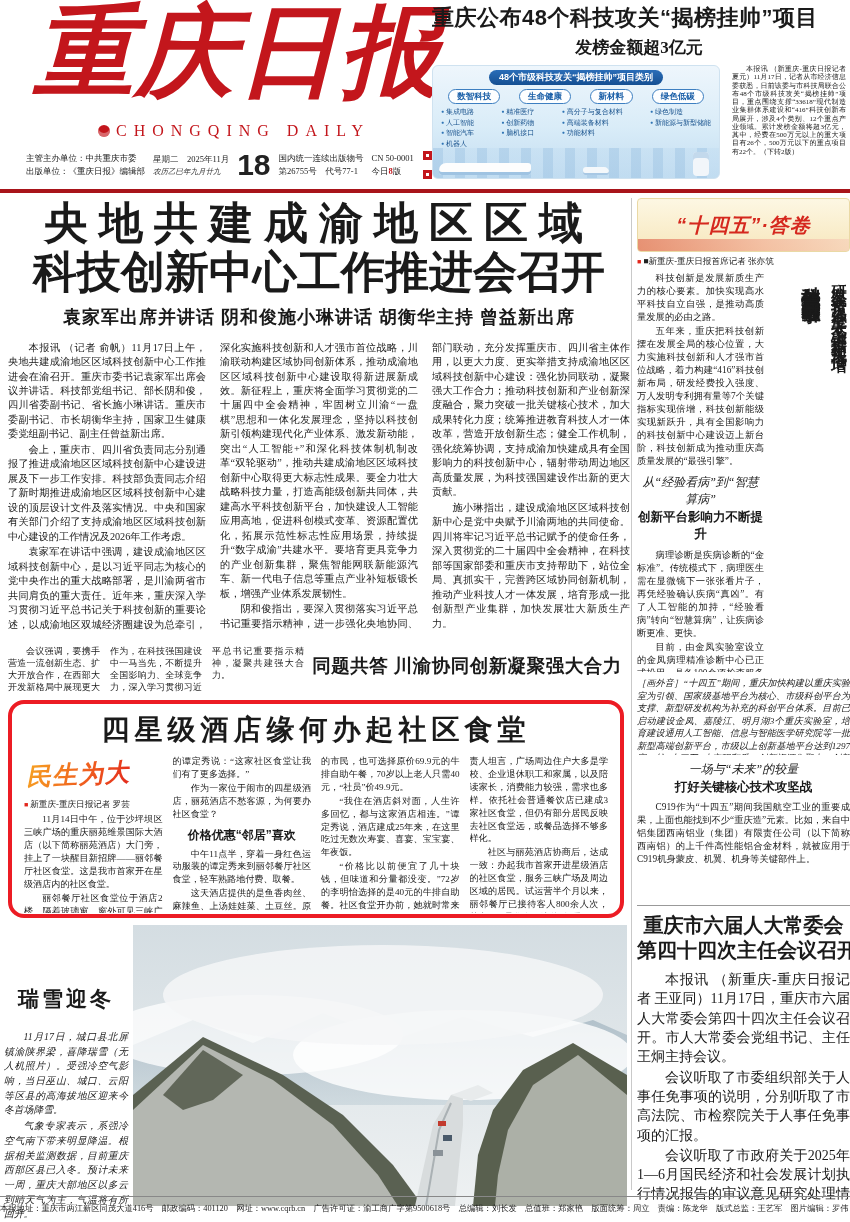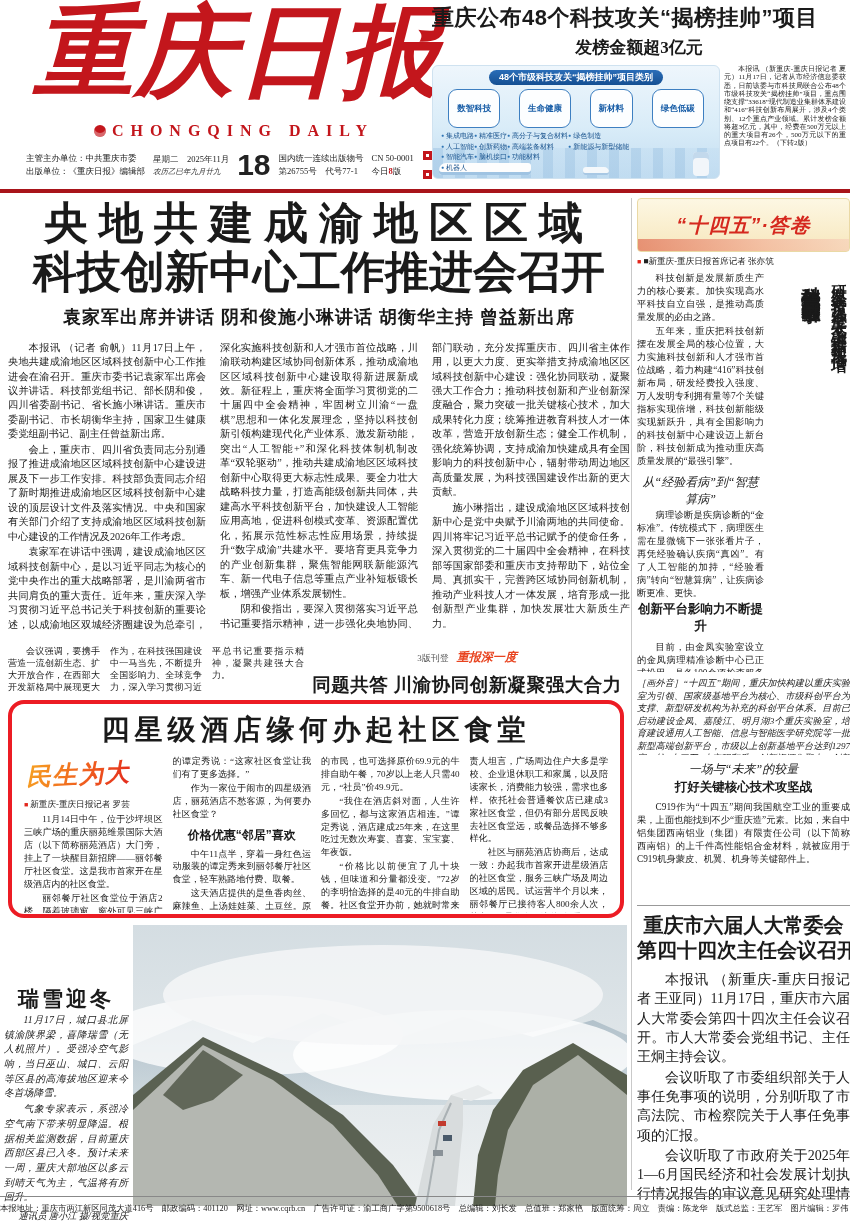--- a/index.html
+++ b/index.html
@@ -9,21 +9,21 @@
     font-family:"Liberation Serif","DejaVu Serif",serif; color:#1a1a1a;
   }
   .p { margin:0 0 1px 0; text-indent:2em; text-align:justify; }
 
   
   #masthead { position:absolute; left:0; top:0; width:430px; height:190px; }
   .brand { position:absolute; left:34px; top:-6px; width:400px; text-align:center;
     font-size:100px; font-weight:900; font-style:italic; color:#c3161c; line-height:1.18;
     letter-spacing:2px; white-space:nowrap; }
   .brand-en { position:absolute; left:34px; top:122px; width:400px; text-align:center;
-    color:#c3161c; font-weight:bold; font-size:16px; letter-spacing:7px; white-space:nowrap; }
+    color:#c3161c; font-weight:normal; font-size:16px; letter-spacing:7px; white-space:nowrap; }
   .globe { display:inline-block; width:12px; height:12px; border-radius:50%;
     background:#c3161c; position:relative; top:1px; margin-right:6px;
     box-shadow:inset 0 -4px 0 rgba(255,255,255,.35); }
   .pubinfo { position:absolute; left:26px; top:150px; width:392px; display:flex;
     align-items:center; gap:8px; font-size:8.5px; line-height:1.5; color:#222; }
   .pubinfo .cell { white-space:nowrap; }
   .pubinfo .kai { font-style:italic; font-size:7.5px; color:#333; }
   .bigday { font-size:30px; font-weight:900; line-height:1; font-family:"Liberation Sans",sans-serif; }
   .red8 { color:#c3161c; font-weight:bold; }
   .qr { width:30px; height:30px; flex:0 0 auto; }
@@ -34,34 +34,34 @@
     font-family:"Liberation Sans",sans-serif; }
   #topstory .sub { text-align:center; font-size:17px; font-weight:bold; margin-top:3px; }
   .ts-row { display:flex; margin-top:6px; }
   .infobox { width:288px; height:114px; position:relative; border-radius:6px; overflow:hidden;
     background:linear-gradient(180deg,#eef6fc 0%,#d9ecf8 55%,#c2ddf1 100%); border:1px solid #cfe2f0; }
   .ib-title { margin:4px auto 0; width:max-content; max-width:270px; padding:1px 10px;
     background:linear-gradient(180deg,#2a6db8,#154f92); color:#fff; font-size:9px; font-weight:bold;
     border-radius:9px; font-family:"Liberation Sans",sans-serif; white-space:nowrap; }
   .ib-cats { display:flex; justify-content:space-around; margin:4px 6px 0; }
   .ib-cat { border:1px solid #3d7fc1; border-radius:9px; background:rgba(255,255,255,.9);
-    color:#1a5fa8; font-weight:bold; font-size:8.5px; padding:12px 8px; line-height:1.5;
+    color:#1a5fa8; font-weight:bold; font-size:8.5px; padding:0 8px; line-height:1.5;
     font-family:"Liberation Sans",sans-serif; white-space:nowrap; }
-  .ib-lists { display:flex; margin:3px 8px 0; position:relative; z-index:2; }
+  .ib-lists { display:flex; justify-content:space-between; margin:3px 8px 0; position:relative; z-index:2; }
   .ib-lists ul { list-style:none; font-size:7px; color:#17518c; line-height:1.55; }
   .ib-lists li::before { content:"●"; font-size:5px; color:#2e74b5; margin-right:2px; vertical-align:1px; }
   .scene { position:absolute; left:0; right:0; bottom:0; height:30px;
     background:repeating-linear-gradient(90deg, rgba(160,197,228,.55) 0 10px, rgba(190,218,240,.35) 10px 22px); }
   .train { position:absolute; left:6px; bottom:3px; width:92px; height:12px; background:#fdfdfd;
     border-radius:7px 3px 3px 3px; box-shadow:inset 0 -3px 0 #9fc3e2; }
   .car { position:absolute; left:150px; bottom:3px; width:26px; height:8px; background:#f4f8fb;
     border-radius:3px 5px 2px 2px; box-shadow:inset 0 -2px 0 #a8c8e4; }
   .robot { position:absolute; right:10px; bottom:2px; width:16px; height:24px; background:#f2f6fa;
     border-radius:4px; box-shadow:inset 0 6px 0 #c3d9ec; }
-  .brief { flex:1; margin-left:4px; font-size:7px; line-height:1.18; text-align:justify; }
+  .brief { flex:1; margin-left:12px; font-size:7px; line-height:1.18; text-align:justify; }
   .brief .p { text-indent:2em; }
 
   .redrule { position:absolute; left:0; top:189px; width:850px; height:4px; background:#a8141a; }
 
   
   #lead { position:absolute; left:8px; top:198px; width:622px; }
   #lead .h1 { text-align:center; font-size:44px; font-weight:900; line-height:1.12;
     font-family:"Liberation Sans",sans-serif; white-space:nowrap; }
   #lead .h1.sp { letter-spacing:11px; }
   #lead .deck { text-align:center; font-size:18px; font-weight:bold; margin-top:8px;
@@ -92,21 +92,21 @@
     display:inline-block; transform:rotate(-3deg); margin:2px 0 3px 2px; }
   .byline { font-size:8.6px; color:#222; margin:2px 0 3px; }
   .redsq { color:#e2261c; font-size:7px; margin-right:2px; }
   .subhead { text-align:center; font-weight:bold; font-size:12px; margin:6px 0 4px;
     font-family:"Liberation Sans",sans-serif; }
 
   
   #snow { position:absolute; left:4px; top:985px; width:124px; }
   #snow .title { text-align:center; font-size:21px; font-weight:900; letter-spacing:3px;
     font-family:"Liberation Sans",sans-serif; }
-  #snow .body { margin-top:0; font-size:9.8px; line-height:1.5; font-style:italic; text-align:justify; }
+  #snow .body { margin-top:17px; font-size:9.8px; line-height:1.5; font-style:italic; text-align:justify; }
   #snow .credit { margin-top:5px; font-size:9.3px; font-style:italic; text-align:right; }
   #photo { position:absolute; left:133px; top:925px; width:494px; height:281px; }
 
   
   .vdivider { position:absolute; left:631px; top:198px; width:1px; height:992px; background:#c9c9c9; }
   #rightcol { position:absolute; left:637px; top:198px; width:213px; }
   .qa-banner { height:54px; border-radius:4px; position:relative; overflow:hidden;
     background:linear-gradient(180deg,#fdf7e3,#f7e7bd); border:1px solid #ead9a5;
     display:flex; align-items:center; justify-content:center; }
   .qa-text { color:#d5281e; font-weight:900; font-style:italic; font-size:20px; letter-spacing:1px;
@@ -247,24 +247,20 @@
     <p class="p">袁家军在讲话中强调，建设成渝地区区域科技创新中心，是以习近平同志为核心的党中央作出的重大战略部署，是川渝两省市共同肩负的重大责任。近年来，重庆深入学习贯彻习近平总书记关于科技创新的重要论述，以成渝地区双城经济圈建设为总牵引，深化实施科技创新和人才强市首位战略，川渝联动构建区域协同创新体系，推动成渝地区区域科技创新中心建设取得新进展新成效。新征程上，重庆将全面学习贯彻党的二十届四中全会精神，牢固树立川渝“一盘棋”思想和一体化发展理念，坚持以科技创新引领构建现代化产业体系、激发新动能，突出“人工智能+”和深化科技体制机制改革“双轮驱动”，推动共建成渝地区区域科技创新中心取得更大标志性成果。要全力壮大战略科技力量，打造高能级创新共同体，共建高水平科技创新平台，加快建设人工智能应用高地，促进科创模式变革、资源配置优化，拓展示范性标志性应用场景，持续提升“数字成渝”共建水平。要培育更具竞争力的产业创新集群，聚焦智能网联新能源汽车、新一代电子信息等重点产业补短板锻长板，增强产业体系发展韧性。</p>
     <p class="p">阴和俊指出，要深入贯彻落实习近平总书记重要指示精神，进一步强化央地协同、部门联动，充分发挥重庆市、四川省主体作用，以更大力度、更实举措支持成渝地区区域科技创新中心建设：强化协同联动，凝聚强大工作合力；推动科技创新和产业创新深度融合，聚力突破一批关键核心技术，加大成果转化力度；统筹推进教育科技人才一体改革，营造开放创新生态；健全工作机制，强化统筹协调，支持成渝加快建成具有全国影响力的科技创新中心，辐射带动周边地区高质量发展，为科技强国建设作出新的更大贡献。</p>
     <p class="p">施小琳指出，建设成渝地区区域科技创新中心是党中央赋予川渝两地的共同使命。四川将牢记习近平总书记赋予的使命任务，深入贯彻党的二十届四中全会精神，在科技部等国家部委和重庆市支持帮助下，站位全局、真抓实干，完善跨区域协同创新机制，推动产业科技人才一体发展，培育形成一批创新型产业集群，加快发展壮大新质生产力。</p>
 
   </div>
   <div class="lead-bottom">
     <div class="lead-more">
       <p class="p">会议强调，要携手营造一流创新生态、扩大开放合作，在西部大开发新格局中展现更大作为，在科技强国建设中一马当先，不断提升全国影响力、全球竞争力，深入学习贯彻习近平总书记重要指示精神，凝聚共建强大合力。</p>
     </div>
     <div class="promo">
-      <div>
-        <span class="promo-note">3版刊登</span>
-        <span class="promo-logo">重报深一度</span>
-      </div>
       <div class="promo-title">同题共答 川渝协同创新凝聚强大合力</div>
     </div>
   </div>
 </div>
 
 <div id="canteen">
   <div class="title">四星级酒店缘何办起社区食堂</div>
   <div class="cant-cols">
     <div class="cant-col">
       <div class="mslogo">民生为大</div>
@@ -337,22 +333,22 @@
   <div class="qa-banner">
     <span class="qa-text">“十四五”·答卷</span>
     <span class="qa-strip"></span>
   </div>
   <div class="byline"><span class="redsq">■</span><span>■新重庆-重庆日报首席记者 张亦筑</span></div>
   <div class="feat-row">
     <div class="feat-body">
       <p class="p">科技创新是发展新质生产力的核心要素。加快实现高水平科技自立自强，是推动高质量发展的必由之路。</p>
       <p class="p">五年来，重庆把科技创新摆在发展全局的核心位置，大力实施科技创新和人才强市首位战略，着力构建“416”科技创新布局，研发经费投入强度、万人发明专利拥有量等7个关键指标实现倍增，科技创新能级实现新跃升，具有全国影响力的科技创新中心建设迈上新台阶，科技创新成为推动重庆高质量发展的“最强引擎”。</p>
       <p class="p sh-kai">从“经验看病”到“智慧算病”</p>
+      <p class="p sh-bold">创新平台影响力不断提升</p>
       <p class="p">病理诊断是疾病诊断的“金标准”。传统模式下，病理医生需在显微镜下一张张看片子，再凭经验确认疾病“真凶”。有了人工智能的加持，“经验看病”转向“智慧算病”，让疾病诊断更准、更快。</p>
-      <p class="p sh-bold">创新平台影响力不断提升</p>
       <p class="p">目前，由金凤实验室设立的金凤病理精准诊断中心已正式投用，具备100余项检查服务能力，满足基本临床病理、检验诊断需求。</p>
 
     </div>
     <div class="vheads">
       <div class="v-main">科技创新成推动重庆高质量发展『最强引擎』</div>
       <div class="v-kicker">研发经费投入强度等七个关键指标实现倍增</div>
     </div>
   </div>
   <div class="voiceover">［画外音］“十四五”期间，重庆加快构建以重庆实验室为引领、国家级基地平台为核心、市级科创平台为支撑、新型研发机构为补充的科创平台体系。目前已启动建设金凤、嘉陵江、明月湖3个重庆实验室，培育建设通用人工智能、信息与智能医学研究院等一批新型高端创新平台，市级以上创新基地平台达到1297家，较“十三五”末实现翻番，创新资源集聚力、创新平台影响力不断提升。</div>
   <div>

